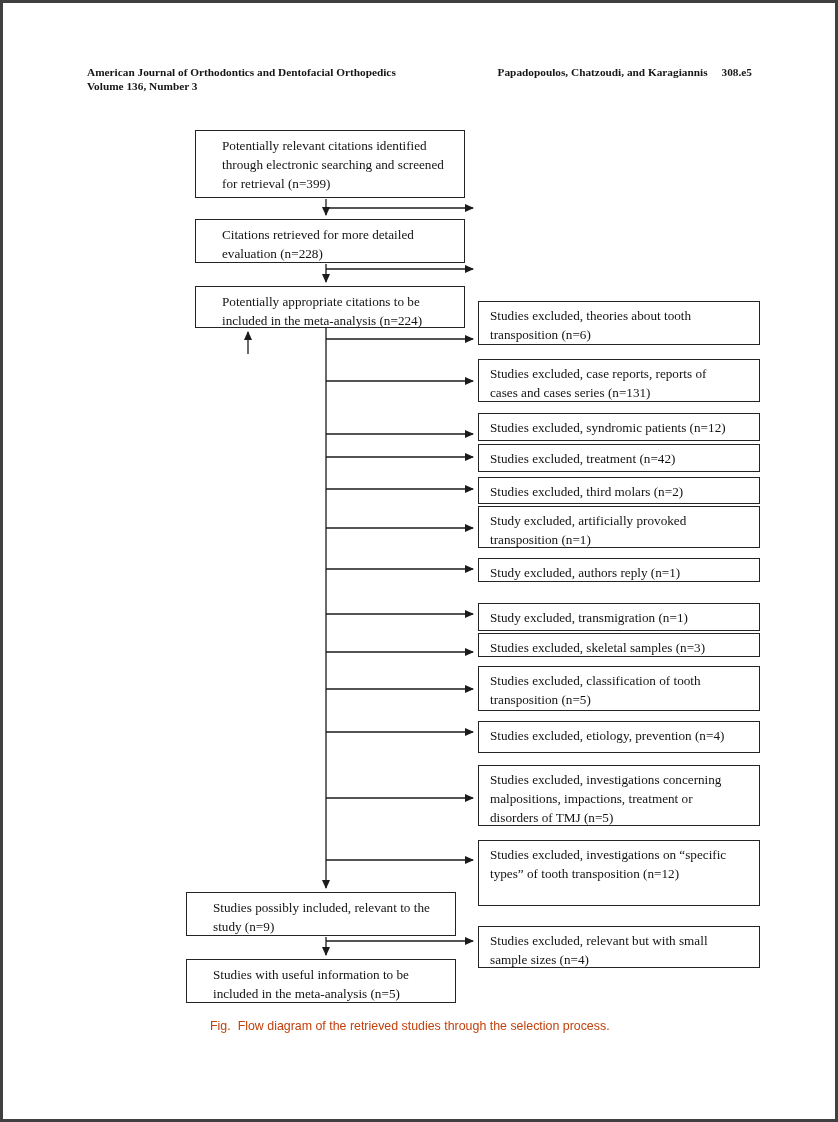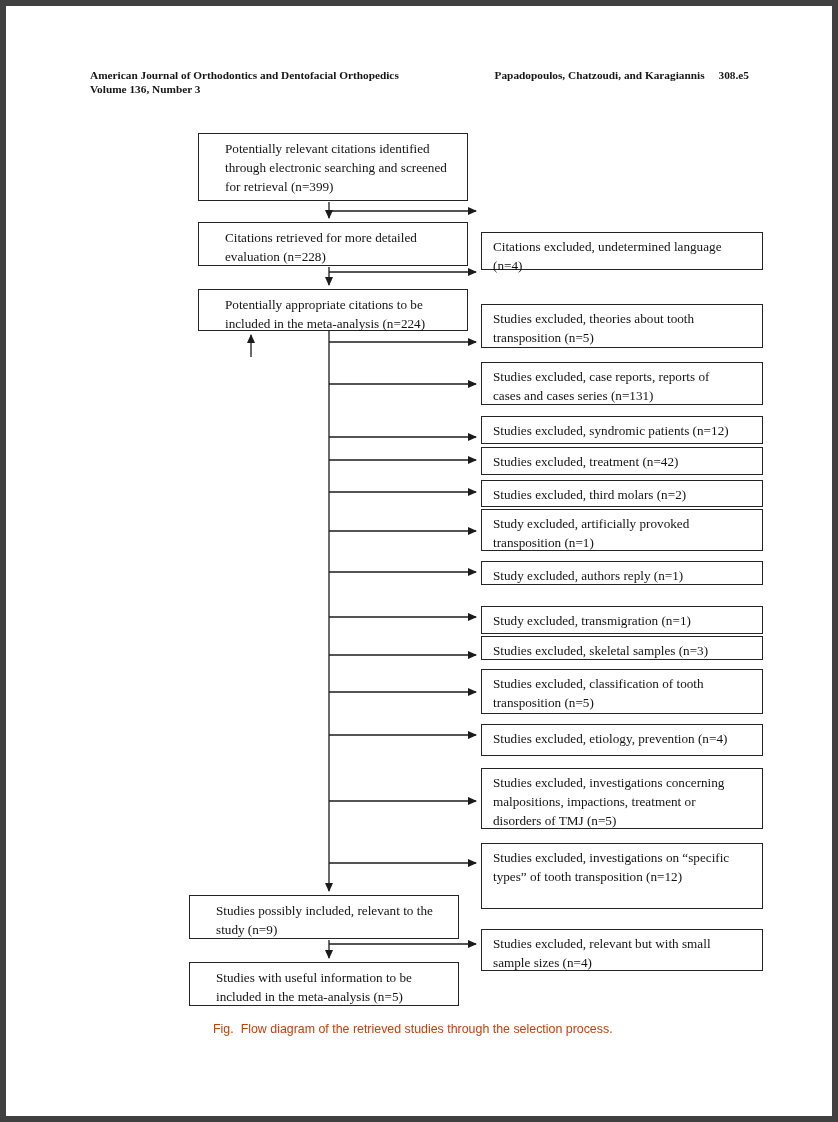--- a/index.html
+++ b/index.html
@@ -1,20 +1,20 @@
 <!DOCTYPE html>
 <html><head>
 <meta charset="utf-8">
 <style>
   html,body{margin:0;padding:0;background:#ffffff;}
   .page{
     position:relative;
     width:838px;height:1122px;
     background:#ffffff;
-    border:6px solid #404040;
+    border:3px solid #404040;
     box-sizing:border-box;
     overflow:hidden;
     font-family:"Liberation Serif", serif;
     color:#141414;
   }
   .hdr{
     position:absolute;
     font-family:"Liberation Serif", serif;
     font-weight:bold;
     font-size:11.3px;
@@ -104,24 +104,22 @@
 for retrieval (n=399)</div>
   <div class="bx" style="left:192px;top:216px;width:270px;height:44px">Citations retrieved for more detailed
 evaluation (n=228)</div>
   <div class="bx" style="left:192px;top:283px;width:270px;height:42px">Potentially appropriate citations to be
 included in the meta-analysis (n=224)</div>
   <div class="bx" style="left:183px;top:889px;width:270px;height:44px">Studies possibly included, relevant to the
 study (n=9)</div>
   <div class="bx" style="left:183px;top:956px;width:270px;height:44px">Studies with useful information to be
 included in the meta-analysis (n=5)</div>
 
-  <div class="bx excl" style="left:475px;top:226px;width:282px;height:38px">Citations excluded, undetermined language
-(n=4)</div>
   <div class="bx excl" style="left:475px;top:298px;width:282px;height:44px">Studies excluded, theories about tooth
-transposition (n=5)</div>
+transposition (n=6)</div>
   <div class="bx excl" style="left:475px;top:356px;width:282px;height:43px">Studies excluded, case reports, reports of
 cases and cases series (n=131)</div>
   <div class="bx excl" style="left:475px;top:410px;width:282px;height:28px">Studies excluded, syndromic patients (n=12)</div>
   <div class="bx excl" style="left:475px;top:441px;width:282px;height:28px">Studies excluded, treatment (n=42)</div>
   <div class="bx excl" style="left:475px;top:474px;width:282px;height:27px">Studies excluded, third molars (n=2)</div>
   <div class="bx excl" style="left:475px;top:503px;width:282px;height:42px">Study excluded, artificially provoked
 transposition (n=1)</div>
   <div class="bx excl" style="left:475px;top:555px;width:282px;height:24px">Study excluded, authors reply (n=1)</div>
   <div class="bx excl" style="left:475px;top:600px;width:282px;height:28px">Study excluded, transmigration (n=1)</div>
   <div class="bx excl" style="left:475px;top:630px;width:282px;height:24px">Studies excluded, skeletal samples (n=3)</div>

